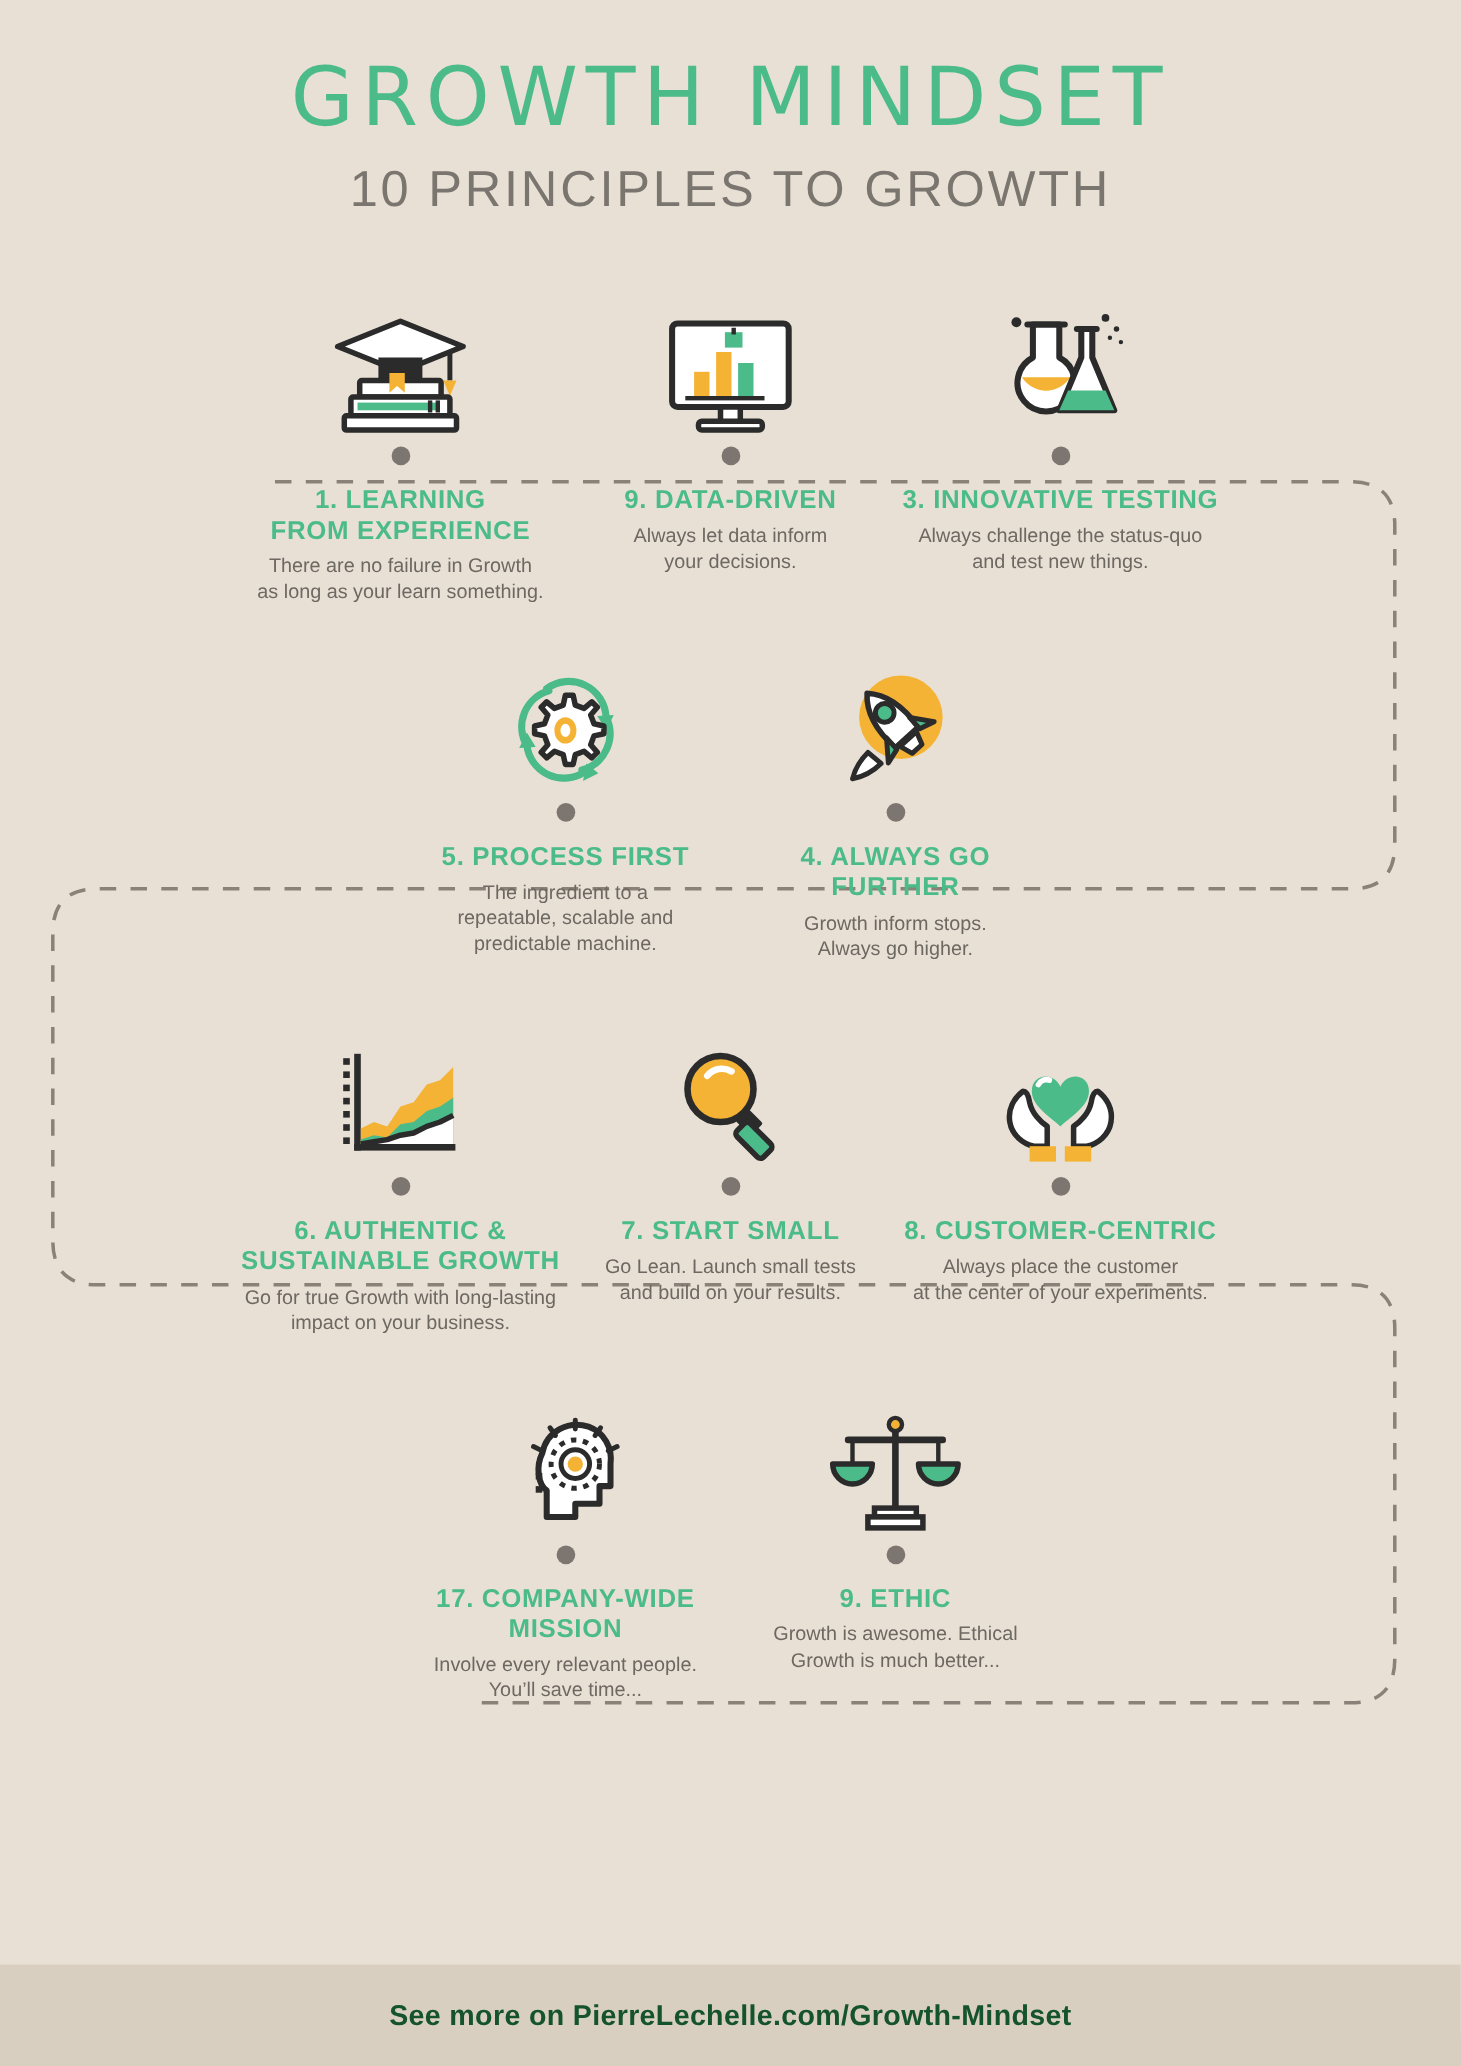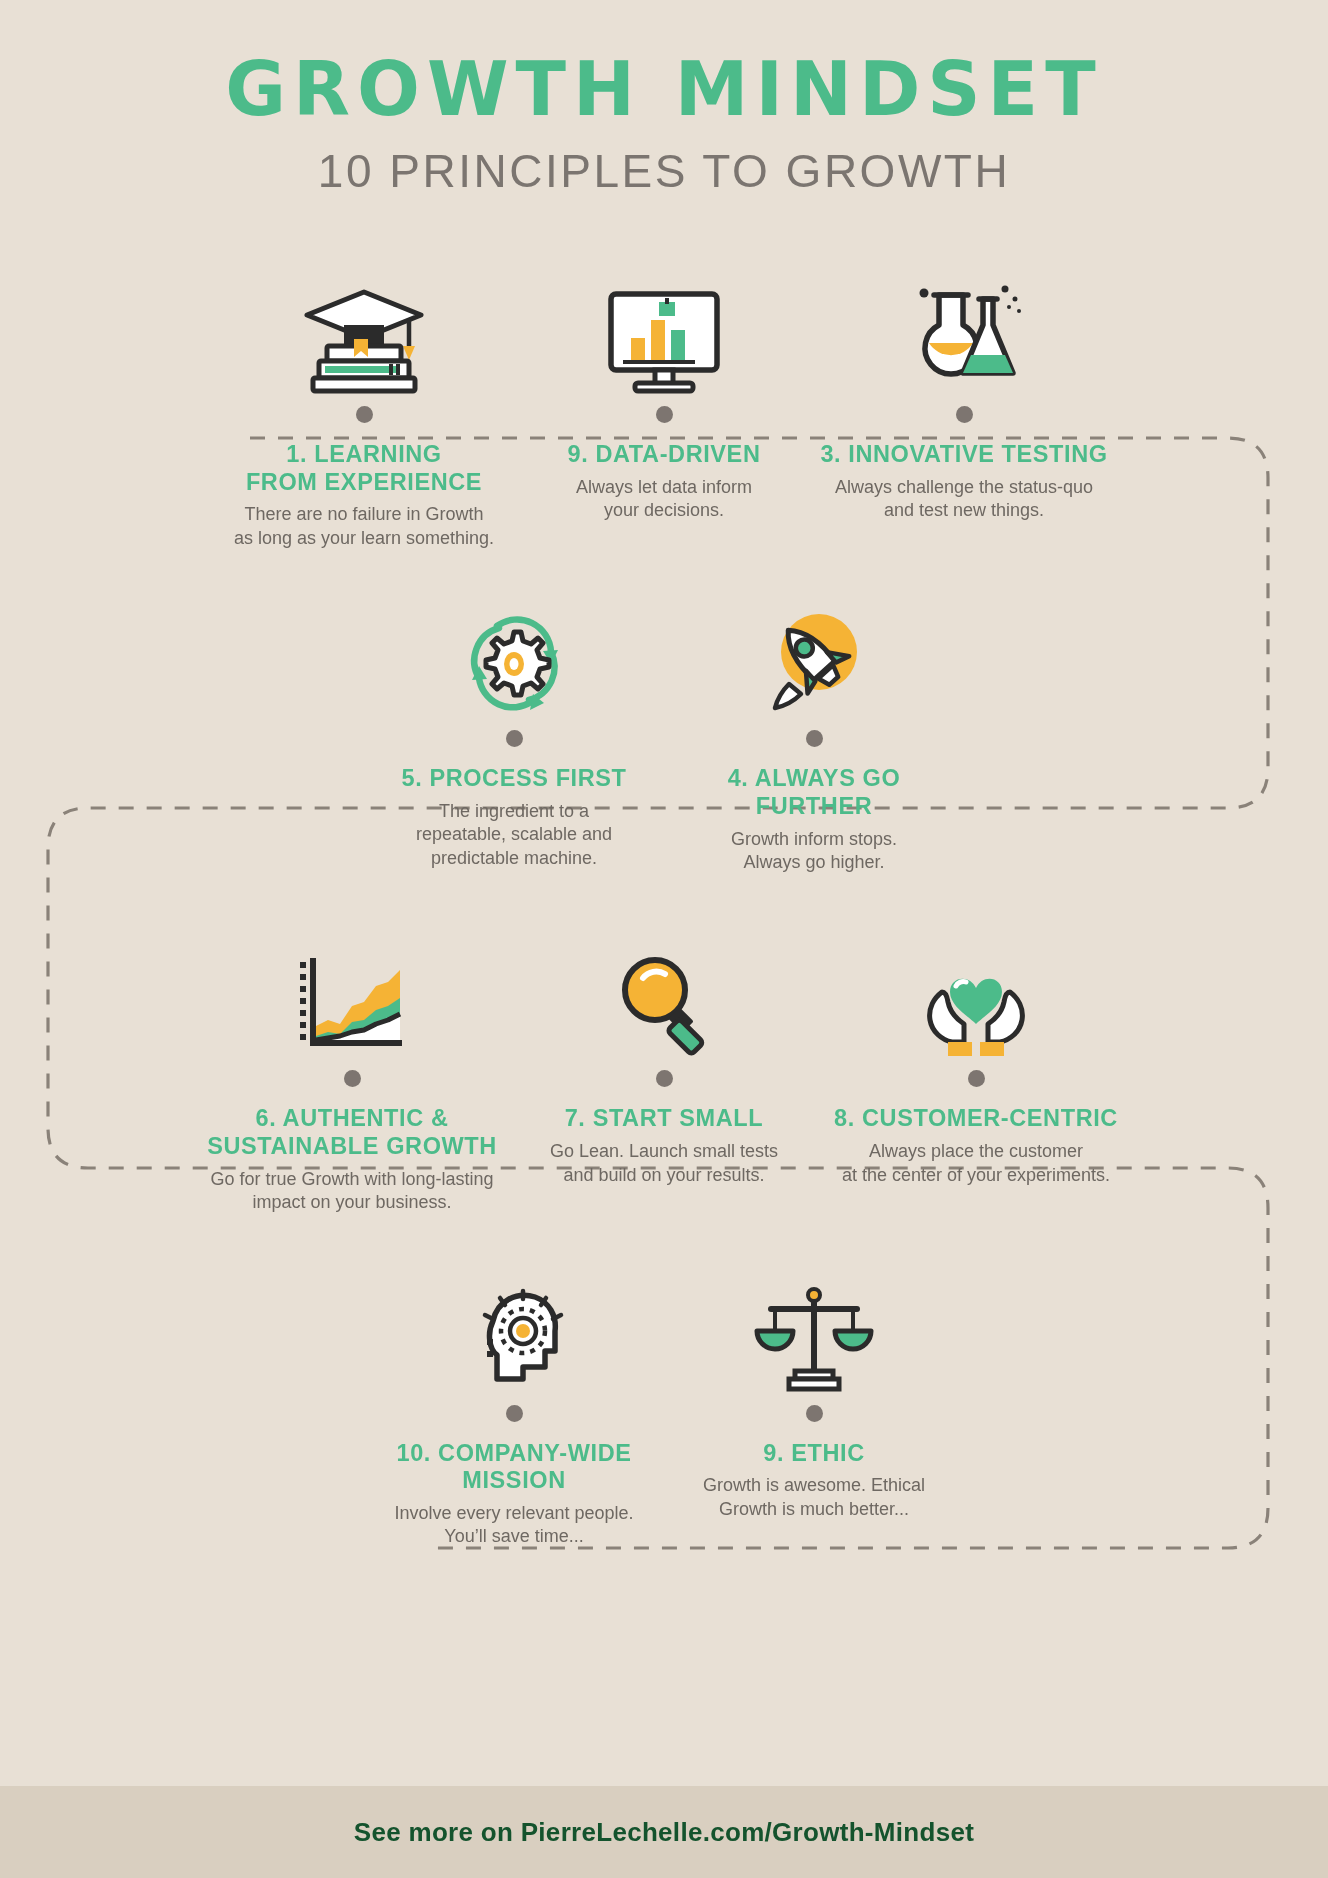--- a/index.html
+++ b/index.html
@@ -12,21 +12,21 @@
     position: relative;
     overflow: hidden;
   }
 
   
   .header { padding-top: 52px; text-align: center; }
 
   .main-title {
     font-family: "DejaVu Sans", sans-serif;
     font-size: 74px;
-    font-weight: 700;
+    font-weight: 400;
     letter-spacing: 7px;
     color: #4cbb8a;
     line-height: 1.0;
   }
 
   .sub-title {
     margin-top: 18px;
     font-size: 46px;
     font-weight: normal;
     letter-spacing: 2.5px;
@@ -82,21 +82,21 @@
 
   .item-desc {
     font-size: 18px;
     color: #6e6862;
     line-height: 1.3;
   }
 
   
   .row-1 { margin-top: 78px; }
   .row-2 { margin-top: 50px; }
-  .row-3 { margin-top: 66px; gap: 12px; }
+  .row-3 { margin-top: 66px; }
   .row-4 { margin-top: 60px; }
 
   .pad-left-1 { width: 300px; }
 
   
   .footer {
     position: absolute;
     left: 0; bottom: 0;
     width: 1328px;
     height: 92px;
@@ -372,21 +372,21 @@
             <line x1="88" y1="22" x2="93" y2="15"></line>
             <line x1="40" y1="36" x2="32" y2="32"></line>
             <line x1="100" y1="36" x2="108" y2="32"></line>
           </g>
           <rect x="34" y="56" width="6" height="6" fill="#2b2b2b"></rect>
           <rect x="34" y="68" width="6" height="6" fill="#2b2b2b"></rect>
         </svg>
       </div>
       <div class="node-dot"></div>
       <div class="item-title">
-        <div>10. COMPANY-WIDE</div>
+        <div>17. COMPANY-WIDE</div>
         <div>MISSION</div>
       </div>
       <div class="item-desc">
         <div>Involve every relevant people.</div>
         <div>You’ll save time...</div>
       </div>
     </div>
 
     <div class="cell">
       <div class="icon-box">

